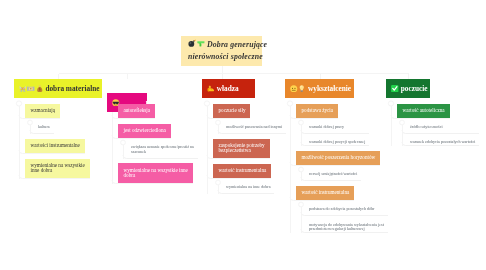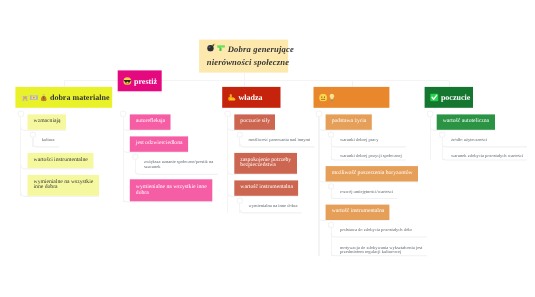--- a/index.html
+++ b/index.html
@@ -130,21 +130,21 @@
     <div class="node leaf-node" style="left: 38px; top: 118px; color: rgb(93, 102, 110);">
       <div class="ll">kultura</div>
     </div>
     <div class="node box-node" style="left: 25px; top: 138.6px; background: rgb(246, 248, 159); color: rgb(53, 53, 53);">
       <div class="bl">wartości instrumentalne</div>
     </div>
     <div class="node box-node" style="left: 25px; top: 158.6px; background: rgb(246, 248, 159); color: rgb(53, 53, 53);">
       <div class="bl">wymienialne na wszystkie</div>
       <div class="bl">inne dobra</div>
     </div>
-    <div class="node hdr-node" style="left: 107px; top: 64px; width: 40px; height: 19px; background: rgb(229, 9, 127); color: rgb(255, 255, 255);">
+    <div class="node hdr-node" style="left: 107px; top: 93px; width: 40px; height: 19px; background: rgb(229, 9, 127); color: rgb(255, 255, 255); gap: 24px;">
       <span class="emoji hicon"><svg width="7.5" height="7.5" viewBox="0 0 36 36">
           <circle cx="18" cy="18" r="17" fill="#ffcc4d"></circle>
           <path d="M2.5 13.5h31v3.2l-2.2 1c0 5.2-3 7.3-6.3 7.3s-5.3-2.1-5.7-5.2h-1.6c-.4 3.1-2.4 5.2-5.7 5.2S5.7 22.9 5.7 17.7l-3.2-1z" fill="#262a2d"></path>
           <path d="M12 28.5c2.6 1.6 9.4 1.6 12 0" stroke="#6b4800" stroke-width="2.1" fill="none" stroke-linecap="round"></path>
         </svg></span>
       <span class="hlabel">prestiż</span>
     </div>
     <div class="node box-node" style="left: 118px; top: 103.5px; background: rgb(245, 93, 165); color: rgb(255, 255, 255);">
       <div class="bl">autorefleksja</div>
     </div>
@@ -191,20 +191,21 @@
           <circle cx="23.8" cy="15.5" r="2.6" fill="#5a4000"></circle>
           <path d="M11 25.5h14" stroke="#5a4000" stroke-width="2.6" stroke-linecap="round"></path>
         </svg></span>
       <span class="emoji hicon"><svg width="7.5" height="7.5" viewBox="0 0 36 36">
           <path d="M18 1.5c-6 0-10 4.4-10 10 0 4 2.4 6 3.7 8.2.9 1.6.9 2.8.9 3.8h10.8c0-1 0-2.2.9-3.8C25.6 17.5 28 15.5 28 11.5c0-5.6-4-10-10-10z" fill="#ffe08a"></path>
           <path d="M13 9.5c.9-2.7 2.7-4.5 5-4.9" stroke="#fff6d8" stroke-width="2" fill="none" stroke-linecap="round"></path>
           <rect x="12.4" y="24.5" width="11.2" height="3" fill="#a3b0b8"></rect>
           <rect x="12.4" y="28" width="11.2" height="2.8" fill="#8f9da6"></rect>
           <path d="M14 31.3h8c0 2.2-1.8 3.4-4 3.4s-4-1.2-4-3.4z" fill="#6b7880"></path>
         </svg></span>
+      <span class="hlabel">wykształcenie</span>
     </div>
     <div class="node box-node" style="left: 296px; top: 103.5px; background: rgb(230, 159, 88); color: rgb(255, 255, 255);">
       <div class="bl">podstawa życia</div>
     </div>
     <div class="node leaf-node" style="left: 309px; top: 118px; color: rgb(93, 102, 110);">
       <div class="ll">warunki dobrej pracy</div>
     </div>
     <div class="node leaf-node" style="left: 309px; top: 133.1px; color: rgb(93, 102, 110);">
       <div class="ll">warunki dobrej pozycji społecznej</div>
     </div>

